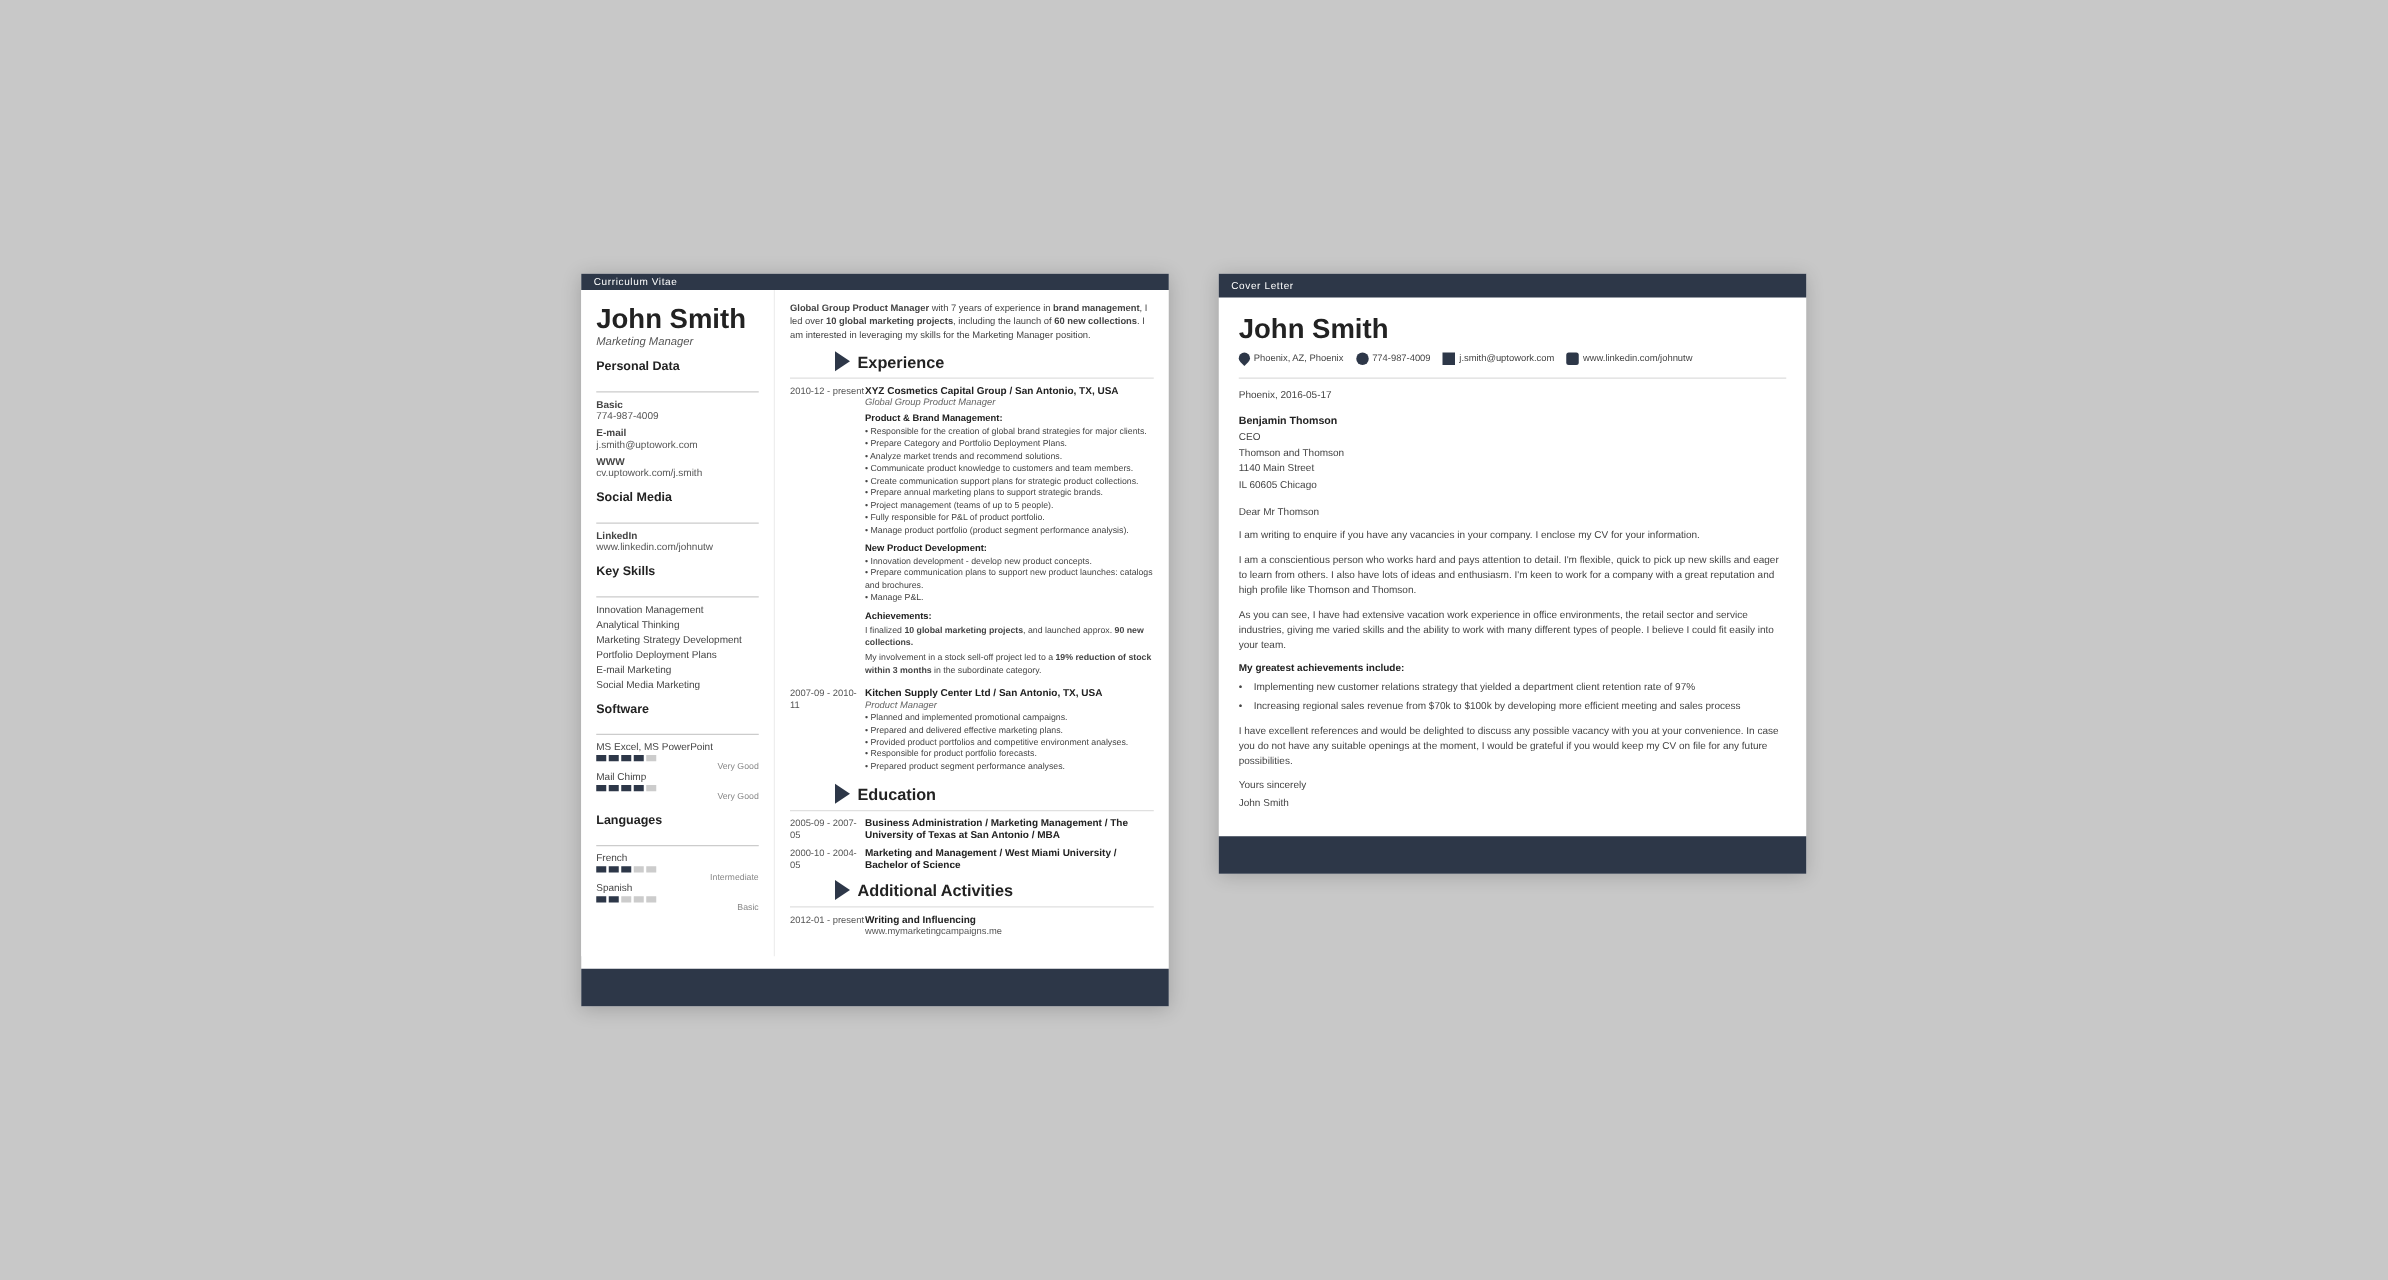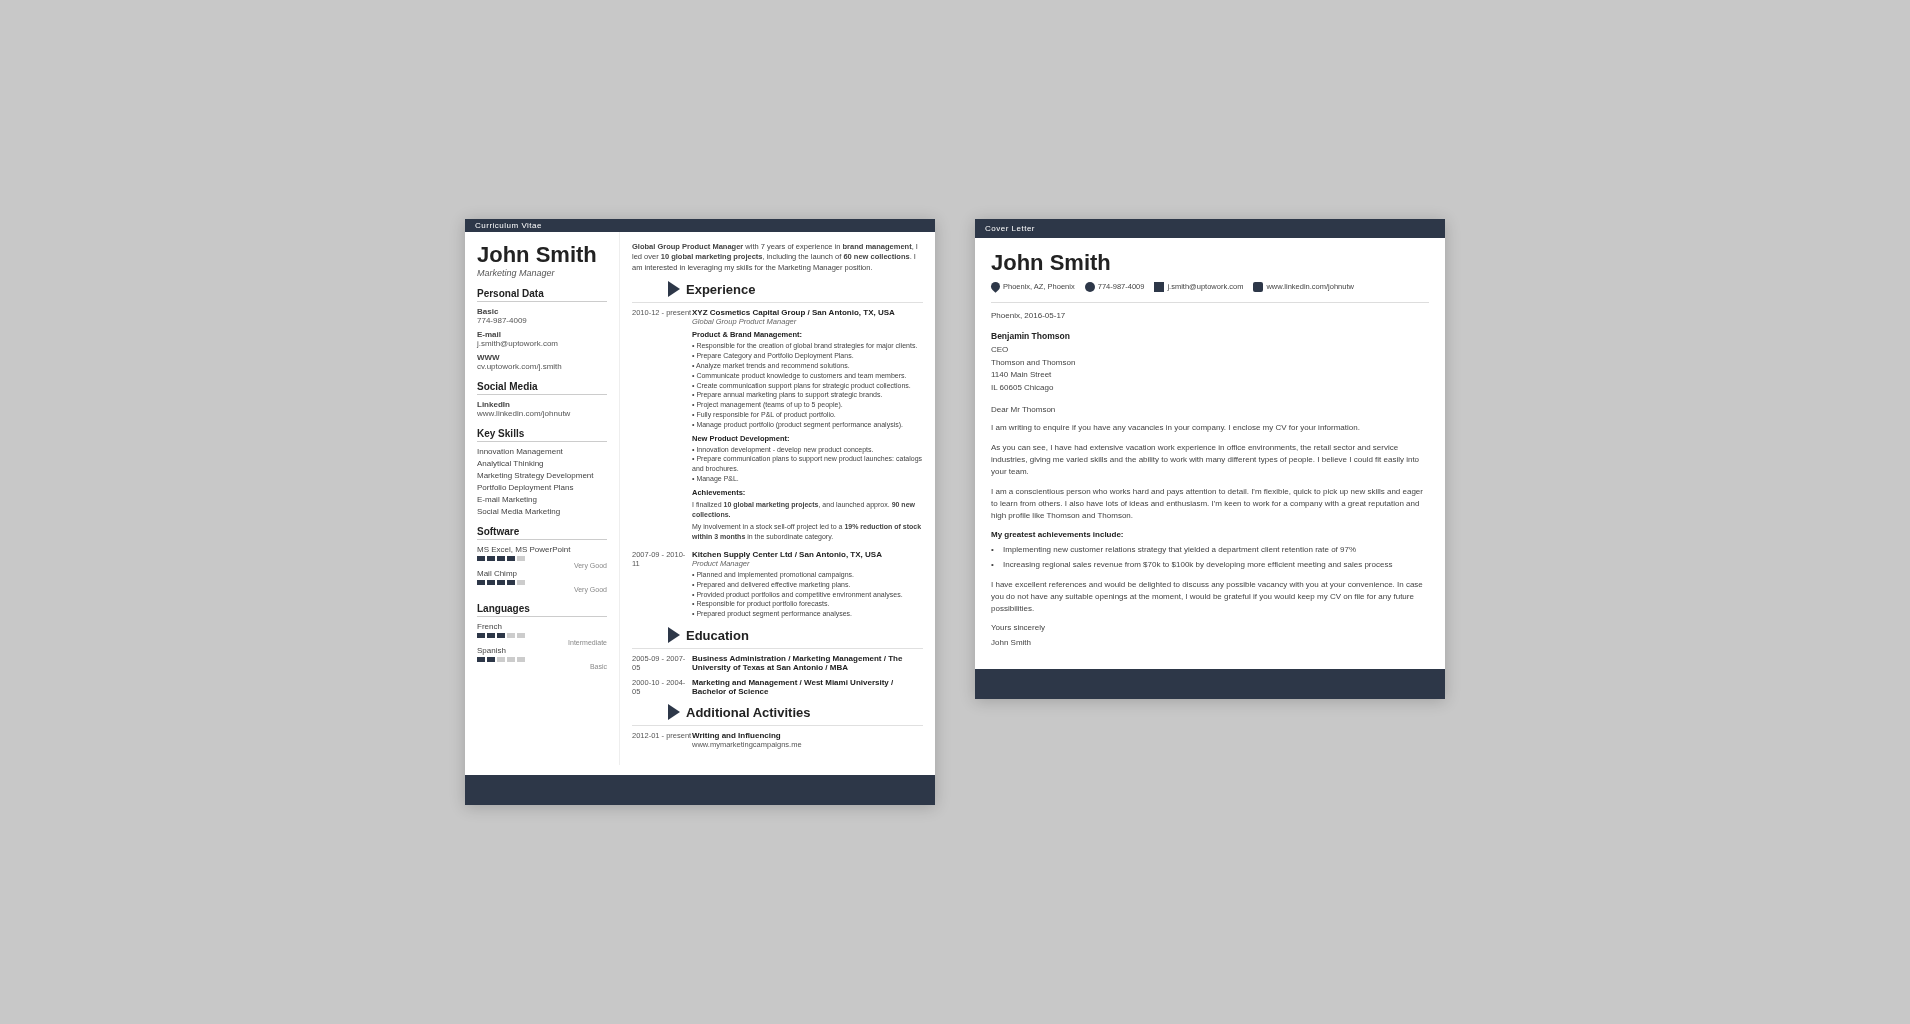--- a/index.html
+++ b/index.html
@@ -65,21 +65,21 @@
       color: #555;
       font-style: italic;
       margin-bottom: 10px;
     }
 
     .sidebar-section-title {
       font-size: 10px;
       font-weight: bold;
       color: #222;
       border-bottom: 1px solid #ccc;
-      padding-bottom: 2px;
+      padding-bottom: 14px;
       margin-bottom: 5px;
       margin-top: 10px;
     }
 
     .sidebar-label {
       font-size: 8px;
       font-weight: bold;
       color: #444;
       margin-top: 5px;
     }
@@ -589,22 +589,22 @@
         <div><strong>Benjamin Thomson</strong></div>
         <div>CEO</div>
         <div>Thomson and Thomson</div>
         <div>1140 Main Street</div>
         <div>IL 60605 Chicago</div>
       </div>
 
       <div class="cl-salutation">Dear Mr Thomson</div>
 
       <p class="cl-paragraph">I am writing to enquire if you have any vacancies in your company. I enclose my CV for your information.</p>
+      <p class="cl-paragraph">I am a conscientious person who works hard and pays attention to detail. I'm flexible, quick to pick up new skills and eager to learn from others. I also have lots of ideas and enthusiasm. I'm keen to work for a company with a great reputation and high profile like Thomson and Thomson.</p>
       <p class="cl-paragraph">As you can see, I have had extensive vacation work experience in office environments, the retail sector and service industries, giving me varied skills and the ability to work with many different types of people. I believe I could fit easily into your team.</p>
-      <p class="cl-paragraph">I am a conscientious person who works hard and pays attention to detail. I'm flexible, quick to pick up new skills and eager to learn from others. I also have lots of ideas and enthusiasm. I'm keen to work for a company with a great reputation and high profile like Thomson and Thomson.</p>
 
       <div class="cl-achievements-title">My greatest achievements include:</div>
       <div class="cl-bullet">Implementing new customer relations strategy that yielded a department client retention rate of 97%</div>
       <div class="cl-bullet">Increasing regional sales revenue from $70k to $100k by developing more efficient meeting and sales process</div>
 
       <p class="cl-paragraph" style="margin-top:8px;">I have excellent references and would be delighted to discuss any possible vacancy with you at your convenience. In case you do not have any suitable openings at the moment, I would be grateful if you would keep my CV on file for any future possibilities.</p>
 
       <div class="cl-closing">
         <div>Yours sincerely</div>
         <div style="margin-top:6px; font-size:8px; color:#444;">John Smith</div>

